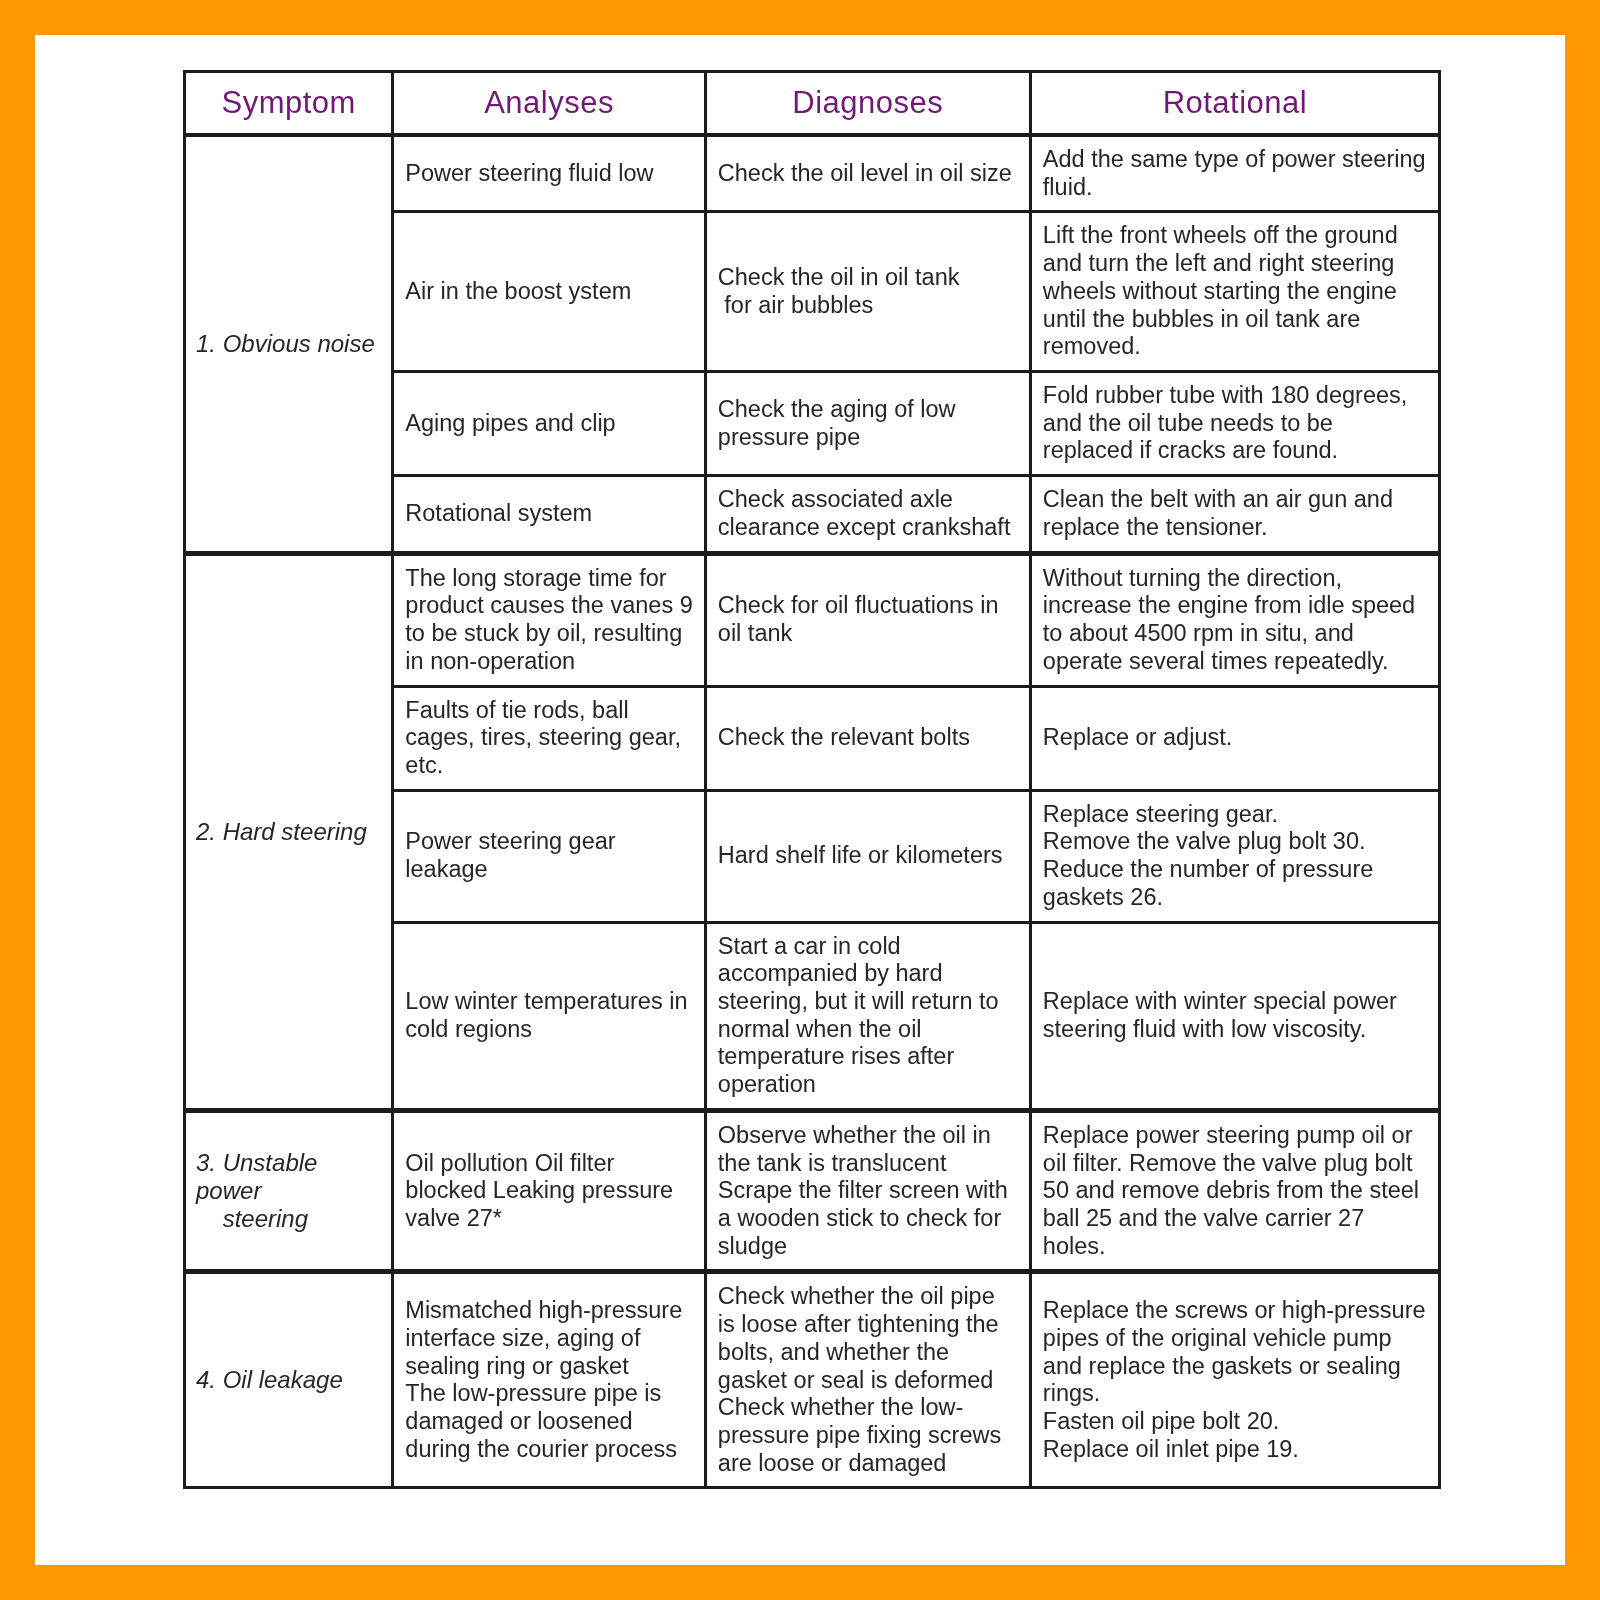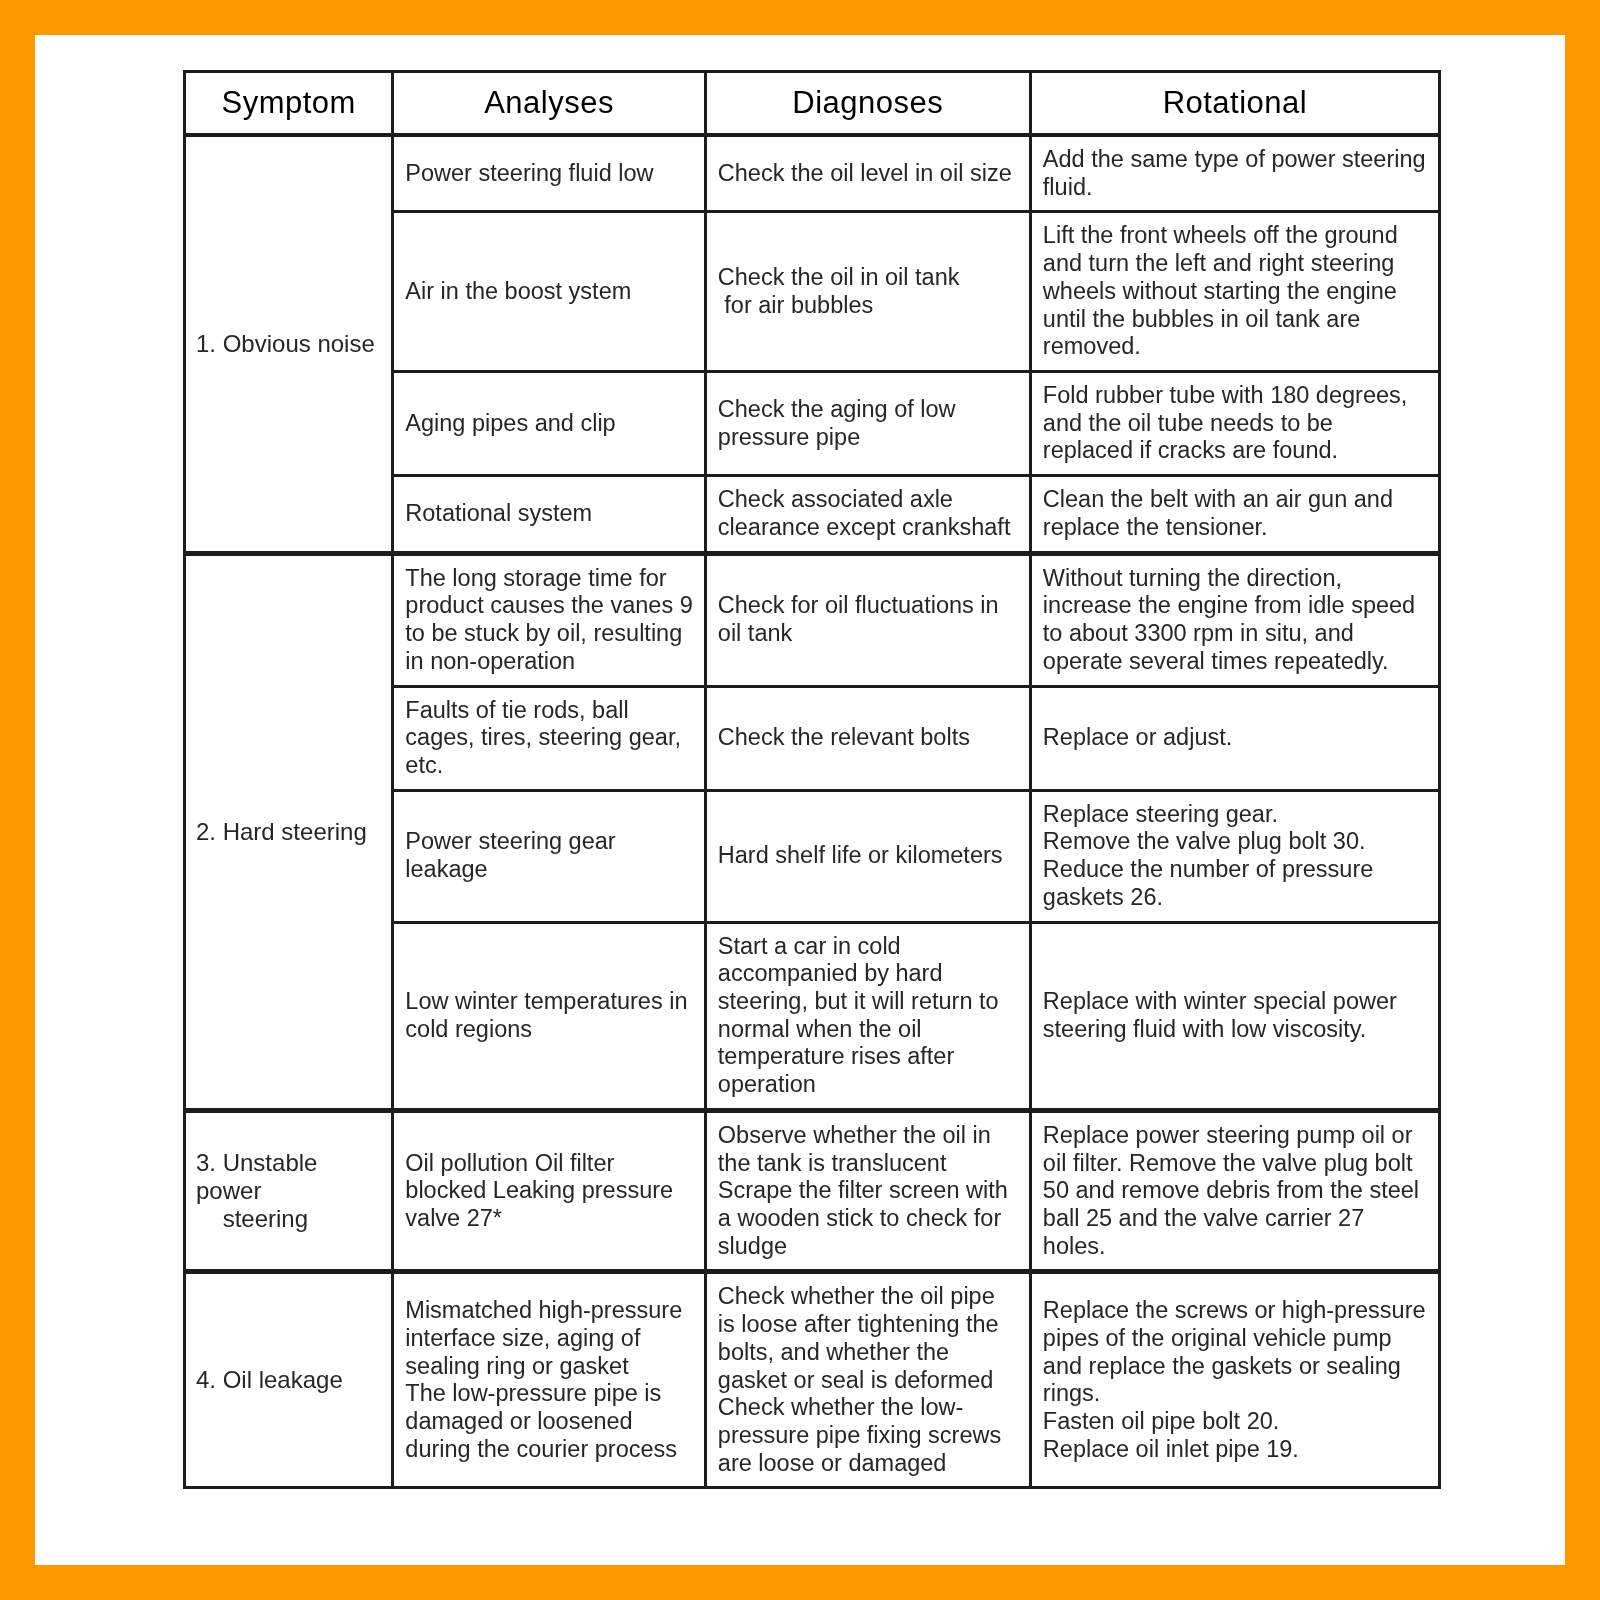--- a/index.html
+++ b/index.html
@@ -43,34 +43,35 @@
     border: 3px solid #1c1c1c;
     vertical-align: middle;
   }
   th {
     font-size: 31px;
     font-weight: 500;
     letter-spacing: 0.5px;
     text-align: center;
     padding: 12px 8px;
     height: 34px;
-    color: #000000;
+    color: #701a75;
   }
   td {
     font-size: 23.5px;
     line-height: 1.18;
     padding: 9px 11px;
     color: #262626;
     white-space: pre-wrap;
     word-wrap: break-word;
   }
   td.symptom-cell {
     padding-left: 10px;
     padding-right: 6px;
     font-size: 24px;
+    font-style: italic;
   }
   tr.group-start td {
     border-top-width: 5px;
   }
   thead th {
     border-bottom-width: 4px;
   }
 </style>
 </head>
 <body>
@@ -112,21 +113,21 @@
           </tr>
           <tr>
             <td class="analyses-cell">Rotational system</td>
             <td class="diagnoses-cell">Check associated axle clearance except crankshaft</td>
             <td class="solutions-cell">Clean the belt with an air gun and replace the tensioner.</td>
           </tr>
           <tr class="group-start">
             <td class="symptom-cell" rowspan="4">2. Hard steering</td>
             <td class="analyses-cell">The long storage time for product causes the vanes 9 to be stuck by oil, resulting in non-operation</td>
             <td class="diagnoses-cell">Check for oil fluctuations in oil tank</td>
-            <td class="solutions-cell">Without turning the direction, increase the engine from idle speed to about 3300 rpm in situ, and operate several times repeatedly.</td>
+            <td class="solutions-cell">Without turning the direction, increase the engine from idle speed to about 4500 rpm in situ, and operate several times repeatedly.</td>
           </tr>
           <tr>
             <td class="analyses-cell">Faults of tie rods, ball cages, tires, steering gear, etc.</td>
             <td class="diagnoses-cell">Check the relevant bolts</td>
             <td class="solutions-cell">Replace or adjust.</td>
           </tr>
           <tr>
             <td class="analyses-cell">Power steering gear leakage</td>
             <td class="diagnoses-cell">Hard shelf life or kilometers</td>
             <td class="solutions-cell">Replace steering gear.

